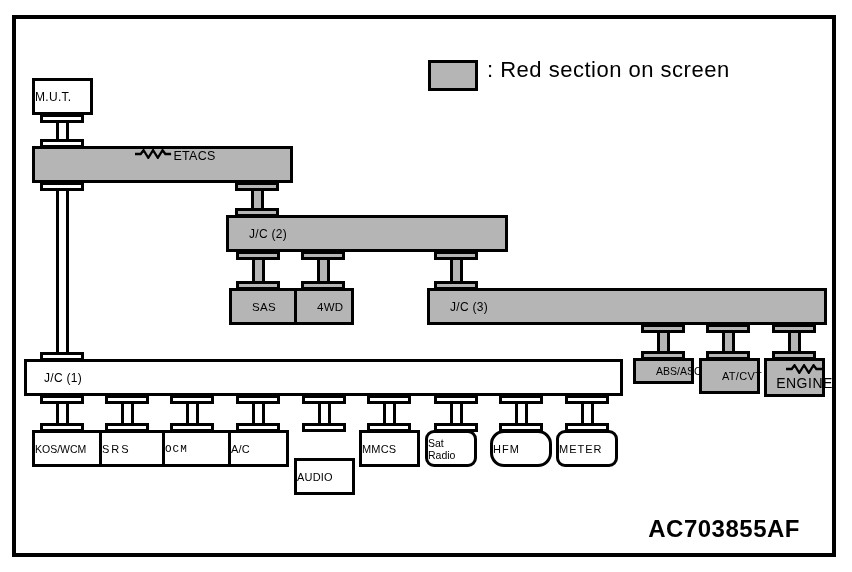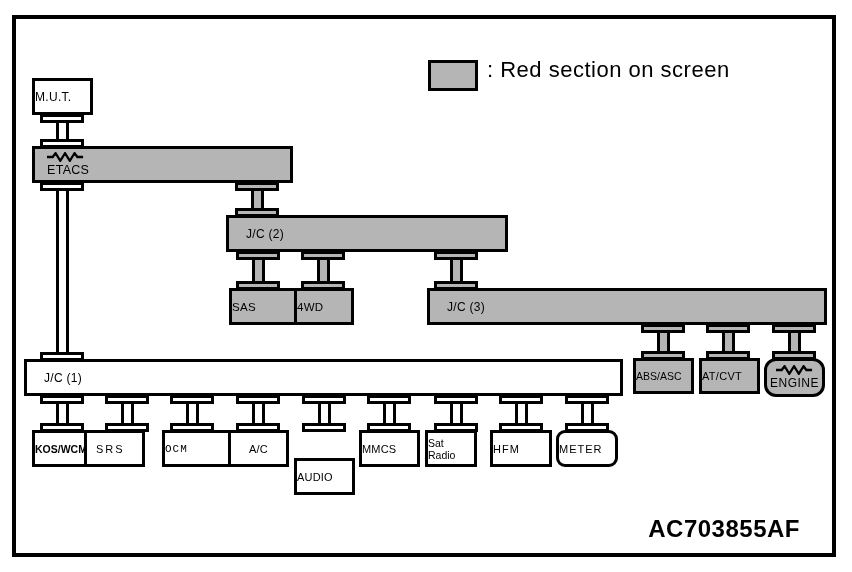--- a/index.html
+++ b/index.html
@@ -10,44 +10,44 @@
   #frame{
     position:absolute;left:12px;top:15px;width:824px;height:542px;
     border:4px solid var(--line,#000);box-sizing:border-box;
   }
   
   .node{
     position:absolute;box-sizing:border-box;border:3px solid var(--line,#000);
     background:var(--bg,#fff);display:flex;align-items:center;justify-content:flex-start;
     font-size:11.5px;letter-spacing:.3px;z-index:2;
   }
-  .node.gray{background:var(--section-gray,#b5b5b5);}
+  .node.gray{background:var(--section-gray,#b5b5b5);padding-left:20px;}
   .bar{justify-content:flex-start;padding-left:17px;font-size:12px;}
   #mut   {left:32px; top:78px; width:61px; height:37px;font-size:12px;}
   #etacs {left:32px; top:146px;width:261px;height:37px;
-          flex-direction:column;align-items:flex-start;justify-content:center;
-          padding-left:12px;font-size:12.5px;}
+          flex-direction:row;align-items:flex-start;justify-content:center;
+          padding-left:26px;font-size:12.5px;}
   #jc2   {left:226px;top:215px;width:282px;height:37px;}
   #sas   {left:229px;top:288px;width:84px;height:37px;}
   #fourwd{left:294px;top:288px;width:60px;height:37px;}
   #jc3   {left:427px;top:288px;width:400px;height:37px;}
   #jc1   {left:24px; top:359px;width:599px;height:37px;}
-  #absasc{left:633px;top:358px;width:61px;height:36px;font-size:10.5px;letter-spacing:0;}
+  #absasc{left:633px;top:358px;width:61px;height:26px;font-size:10.5px;letter-spacing:0;}
   #atcvt {left:699px;top:358px;width:61px;height:36px;font-size:11px;}
   #engine{left:764px;top:358px;width:61px;height:39px;
-          flex-direction:column;justify-content:center;font-size:12px;letter-spacing:.5px;border-radius:12px;}
+          flex-direction:column;justify-content:center;font-size:14px;letter-spacing:.5px;}
   .bb{top:430px;height:37px;font-size:11px;letter-spacing:.2px;}
-  #b0{left:32px;width:73px;font-size:10.5px;letter-spacing:0;font-weight:bold;}
-  #b1{left:84px;width:61px;letter-spacing:2px;padding-left:9px;}
+  #b0{left:32px;width:73px;font-size:10.5px;letter-spacing:0;}
+  #b1{left:99px;width:71px;letter-spacing:2px;}
   #b2{left:162px;width:77px;letter-spacing:1px;font-family:Liberation Mono, monospace;}
-  #b3{left:228px;width:61px;padding-left:18px;}
+  #b3{left:228px;width:61px;}
   #b4{left:294px;width:61px;margin-top:28px;}
   #b5{left:359px;width:61px;}
-  #b6{left:425px;width:52px;font-size:10.5px;letter-spacing:0;}
-  #b7{left:490px;width:62px;letter-spacing:1px;}
+  #b6{left:425px;width:52px;font-size:10.5px;letter-spacing:0;border-radius:9px;}
+  #b7{left:490px;width:62px;letter-spacing:1px;border-radius:14px;}
   #b8{left:556px;width:62px;letter-spacing:1px;border-radius:9px;}
   
   .tap{position:absolute;width:44px;display:flex;flex-direction:column;align-items:center;z-index:1;}
   .tap .cap{flex:0 0 auto;width:44px;height:9px;border:3px solid var(--line,#000);
             box-sizing:border-box;background:var(--bg,#fff);}
   .tap .stem{flex:1 1 auto;width:13px;border-left:3px solid var(--line,#000);
              border-right:3px solid var(--line,#000);box-sizing:border-box;background:var(--bg,#fff);}
   .tap.gray .cap,.tap.gray .stem{background:var(--section-gray,#b5b5b5);}
   #t-mut  {left:40px; top:114px;height:34px;}
   #t-main {left:40px; top:182px;height:179px;}

